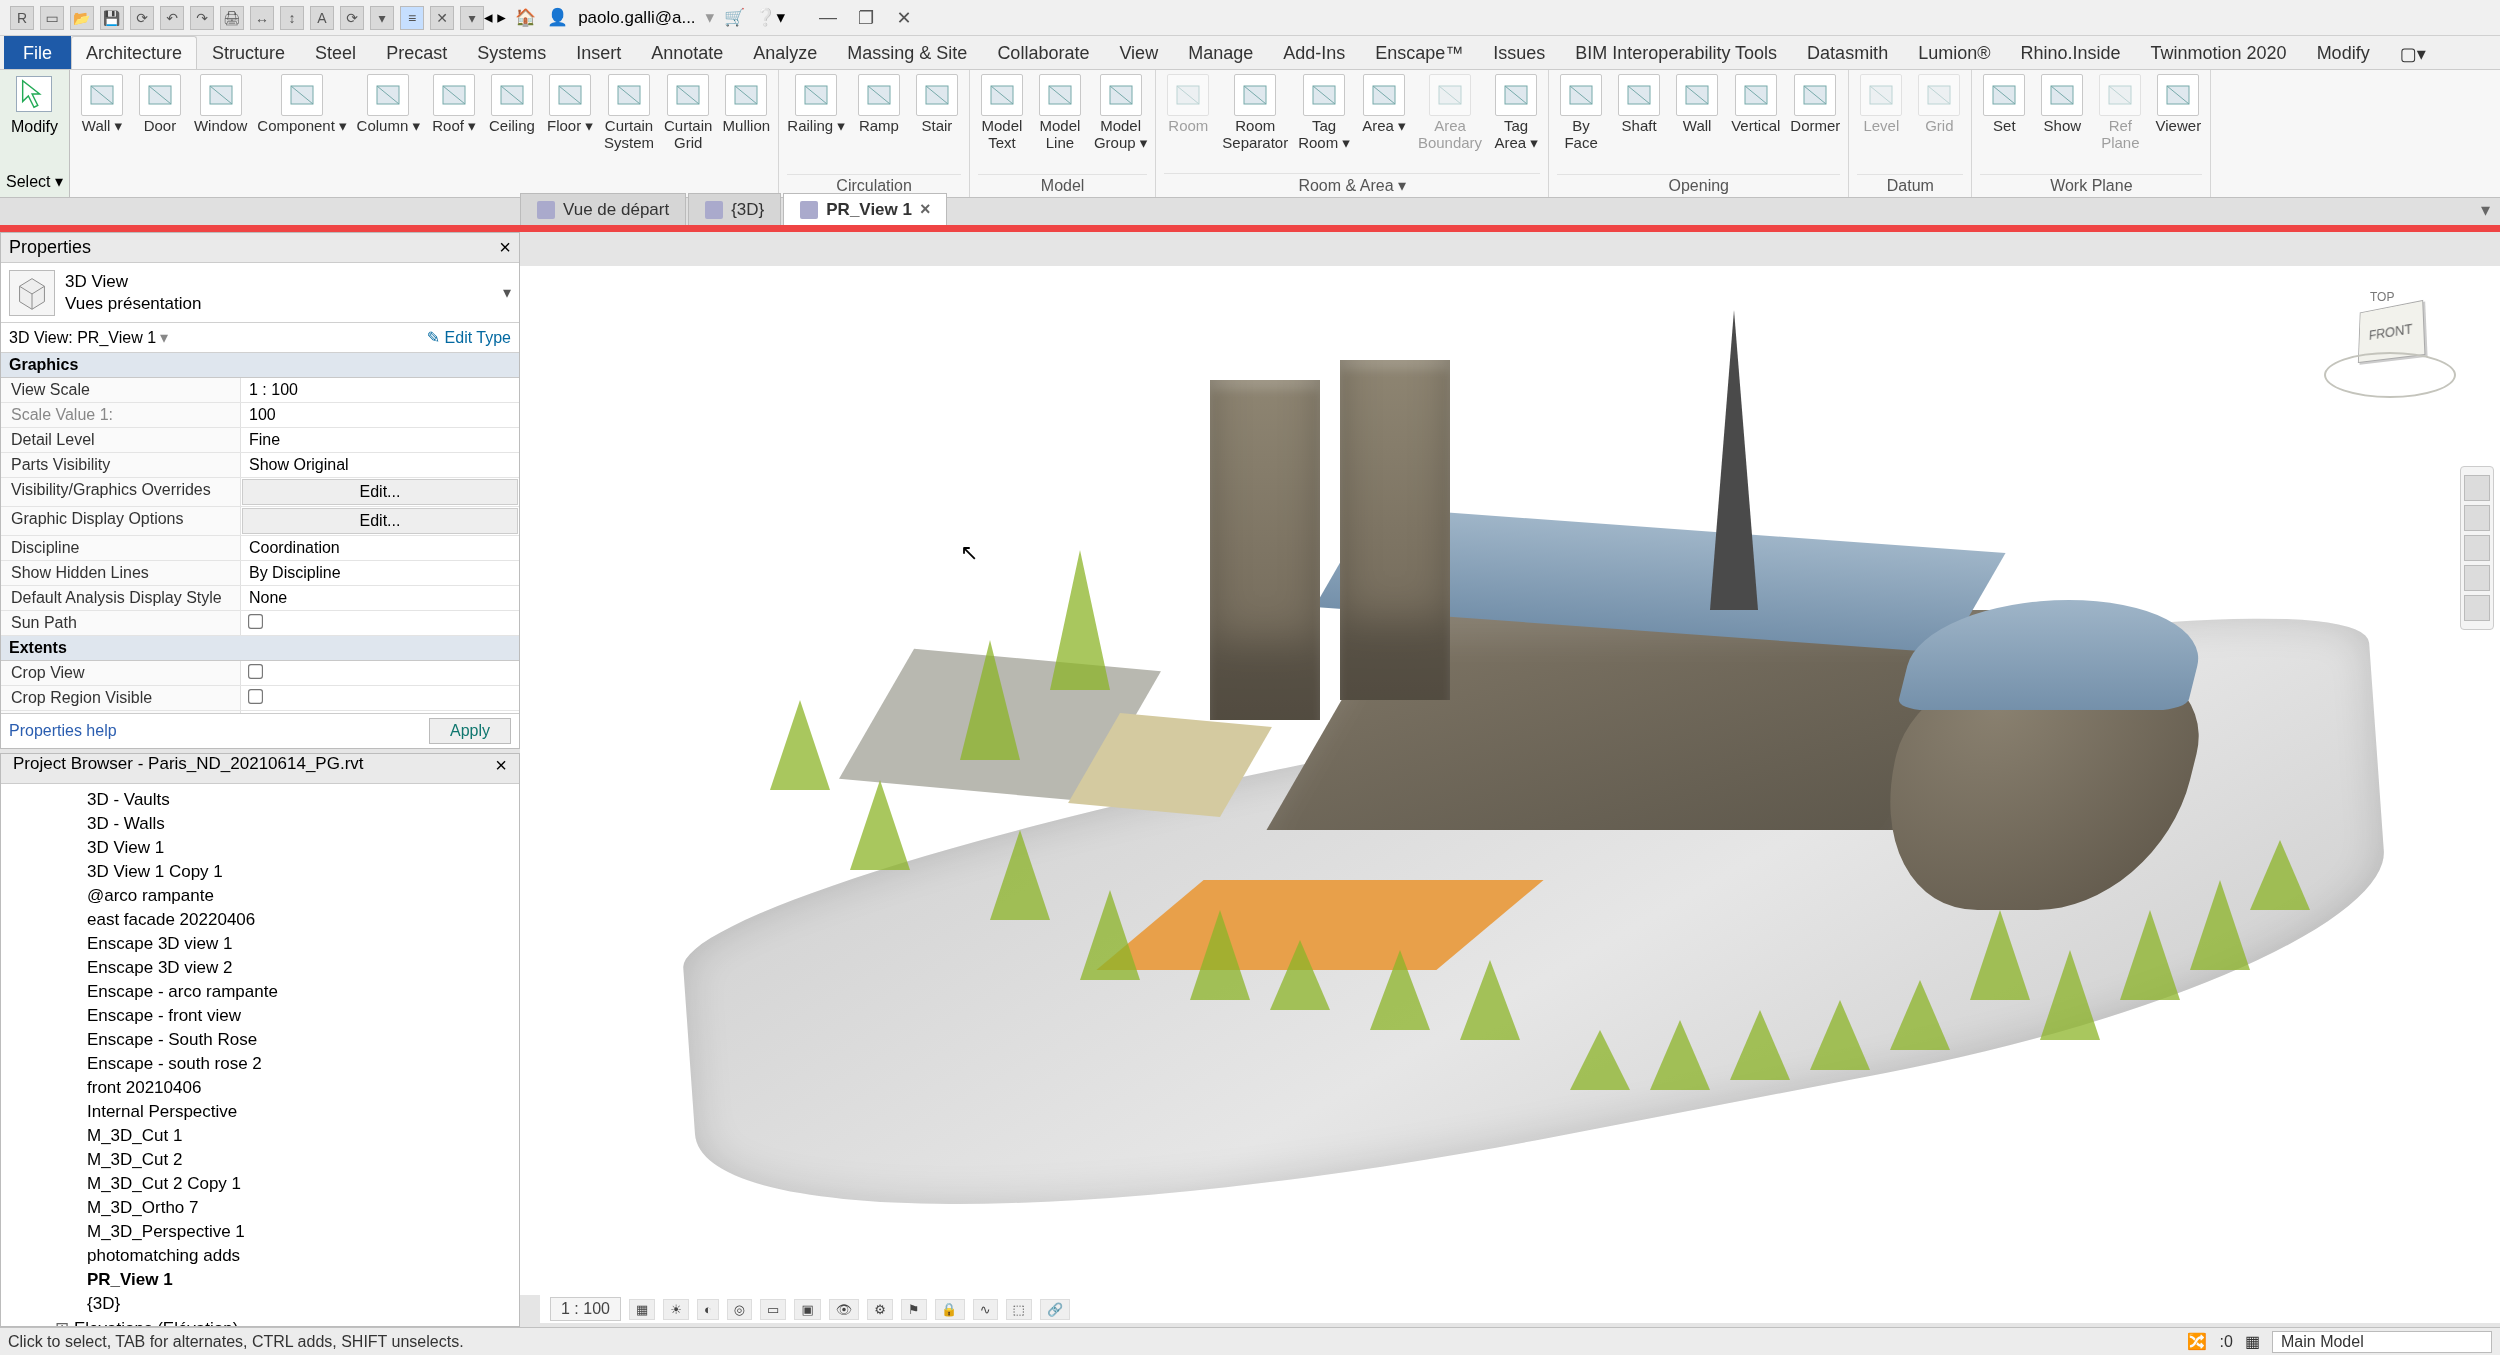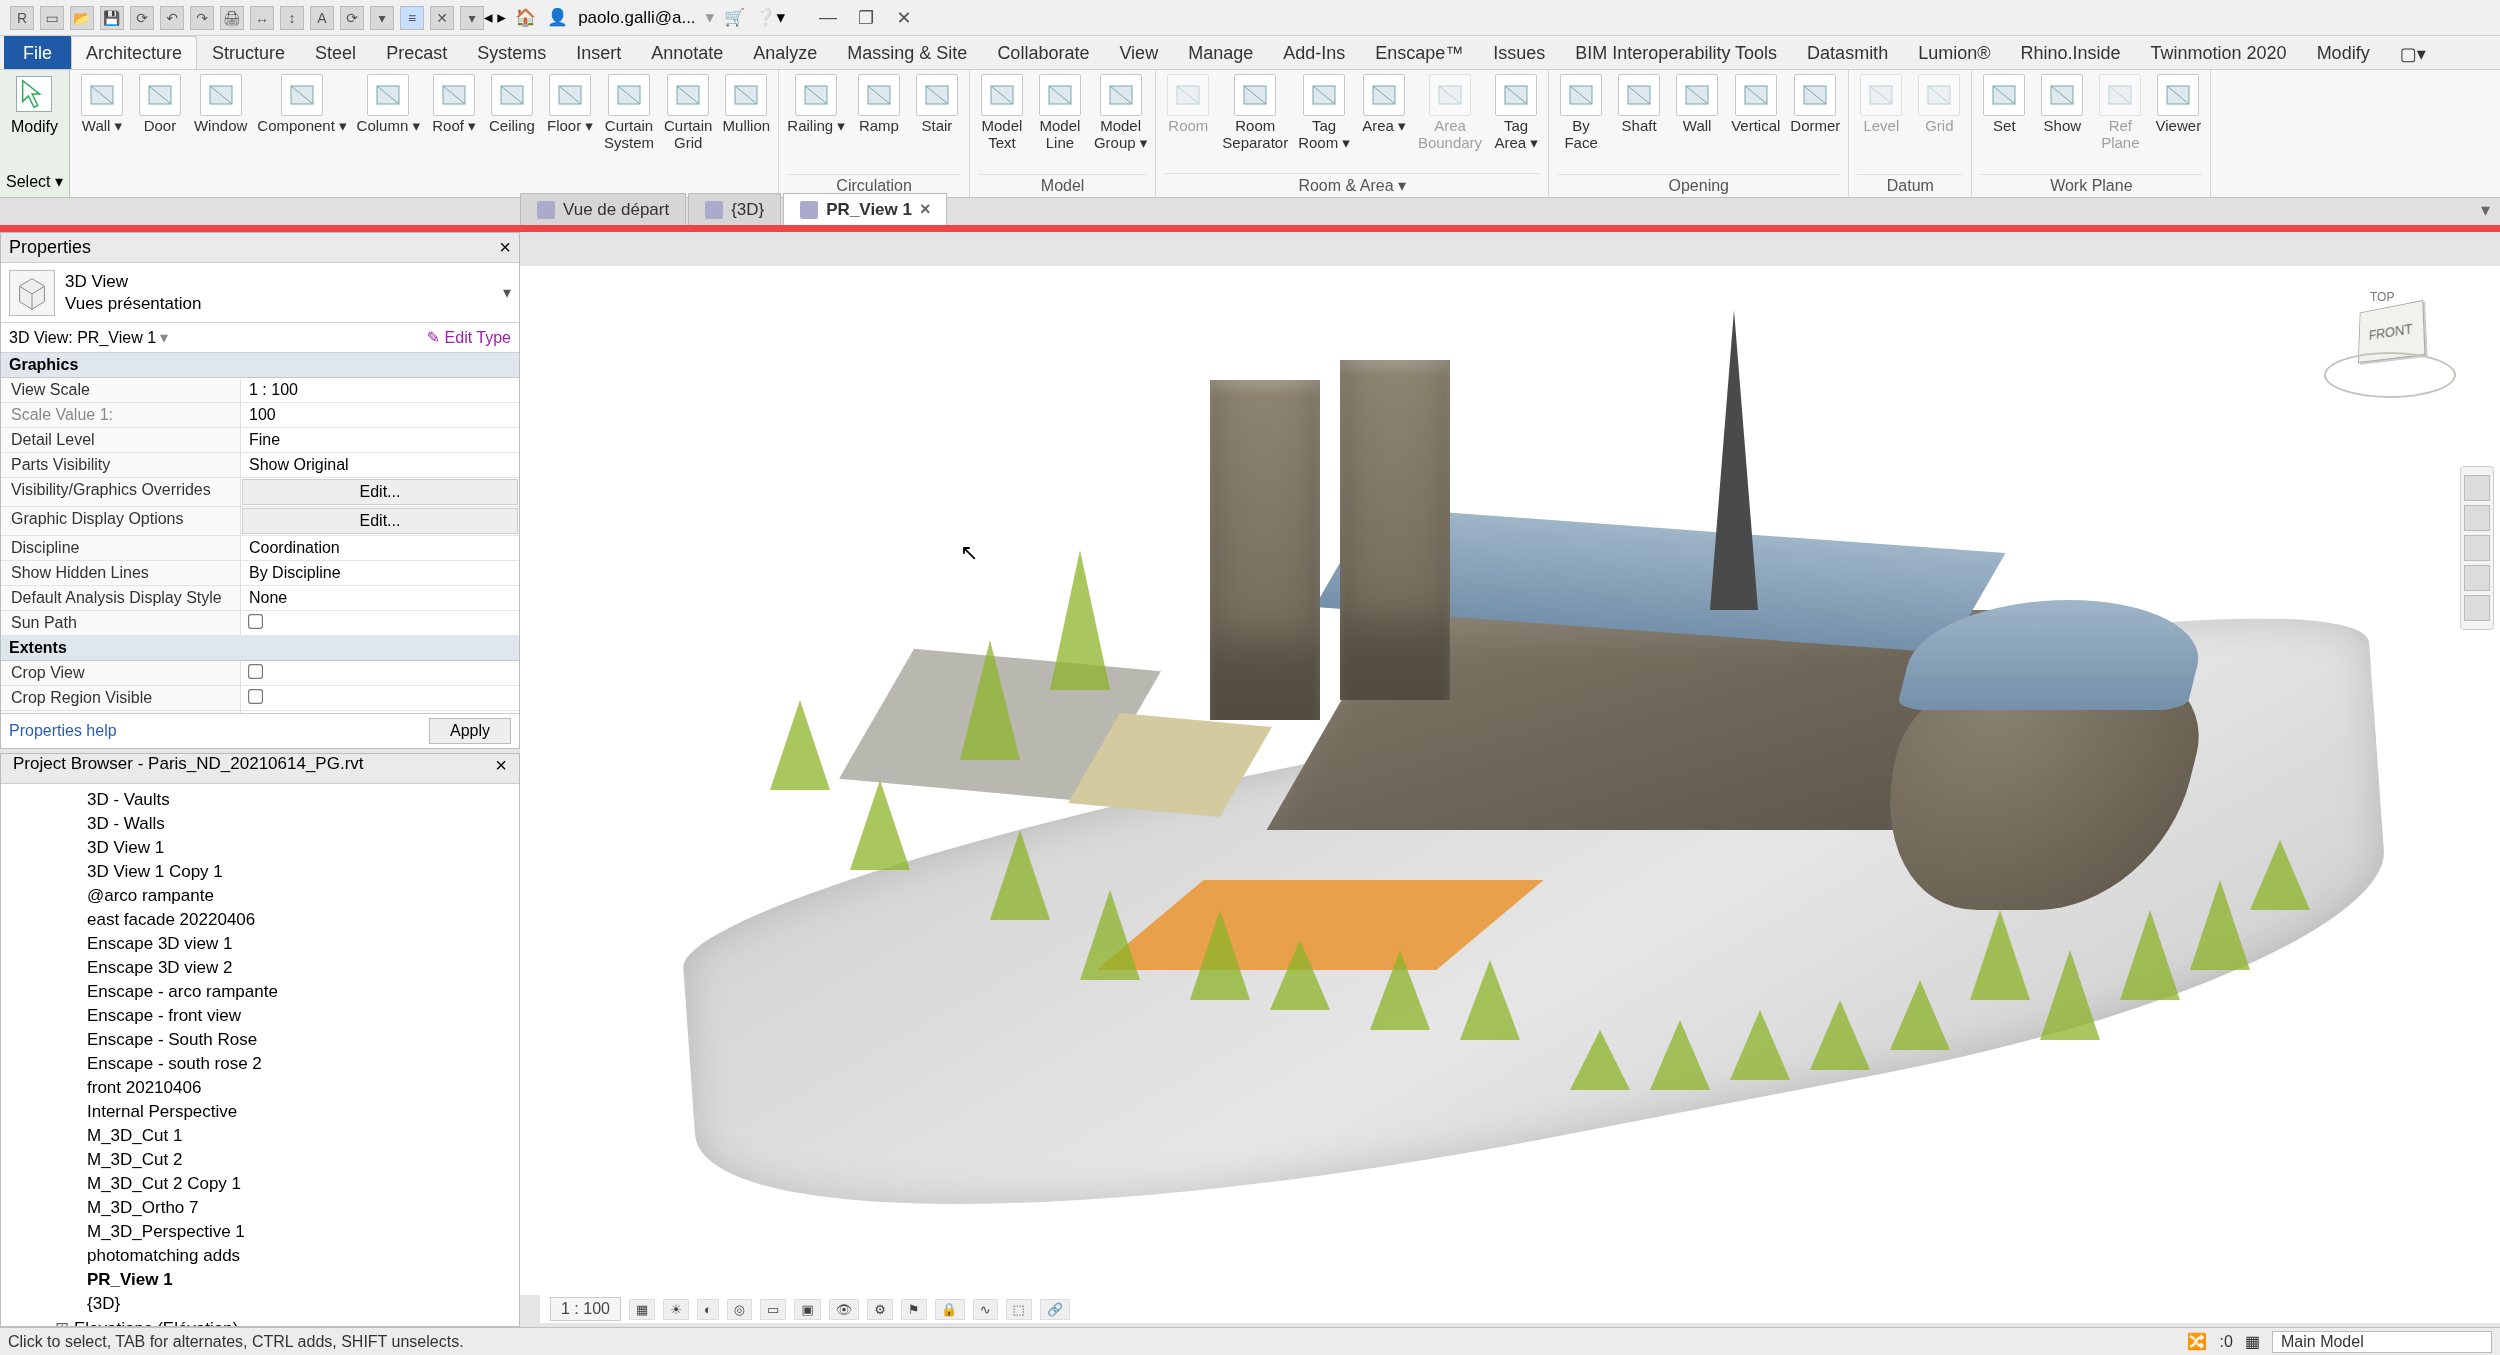--- a/index.html
+++ b/index.html
@@ -46,32 +46,32 @@
 .leftdock { position:absolute; left:0; top:232px; width:520px; bottom:28px; display:flex; flex-direction:column; }
 
 .props { background:#fff; border:1px solid #bcbcbc; display:flex; flex-direction:column; flex:0 0 auto; }
 .props .hdr { height:30px; background:#eaeaea; display:flex; align-items:center; padding:0 8px; font-size:18px; border-bottom:1px solid #ccc; }
 .props .hdr .x { margin-left:auto; font-size:20px; cursor:pointer; }
 .props .selector { height:60px; display:flex; align-items:center; padding:4px 8px; gap:10px; border-bottom:1px solid #d0d0d0; }
 .props .selector .cube { width:46px; height:46px; border:1px solid #bbb; background:#f5f5f5; }
 .props .selector .seltext { flex:1; font-size:17px; line-height:1.25; }
 .props .selector .dd { font-size:16px; color:#555; }
 .props .editrow { height:30px; display:flex; align-items:center; padding:0 8px; font-size:16px; border-bottom:1px solid #d0d0d0; }
-.props .editrow .link { margin-left:auto; color:#a21caf; font-size:16px; cursor:pointer; }
+.props .editrow .link { margin-left:auto; color:#0369a1; font-size:16px; cursor:pointer; }
 .props .grid { max-height:360px; overflow:auto; position:relative; }
 .props .grouphdr { background:#dfe6ee; font-size:16px; padding:3px 8px; font-weight:600; border-bottom:1px solid #c8c8c8; }
 .props .row { display:flex; border-bottom:1px solid #e4e4e4; font-size:16px; }
 .props .row .k { width:240px; padding:3px 10px; background:#fafafa; border-right:1px solid #e0e0e0; color:#333; }
 .props .row.ro .k { color:#888; }
 .props .row .v { flex:1; padding:3px 8px; }
 .props .row .v.btn { background:#eee; text-align:center; border:1px solid #ccc; margin:1px; cursor:pointer; }
 .props .row .v input[type=checkbox]{ transform:scale(1.15); }
 .props .footer { display:flex; align-items:center; padding:4px 8px; border-top:1px solid #ccc; }
 .props .footer .help { color:#2a5db0; font-size:16px; cursor:pointer; }
-.props .footer .apply { margin-left:auto; padding:3px 20px; border:1px solid #bbb; background:#eee; color:#000000; font-size:16px; }
+.props .footer .apply { margin-left:auto; padding:3px 20px; border:1px solid #bbb; background:#eee; color:#0f766e; font-size:16px; }
 
 .browser { background:#fff; border:1px solid #bcbcbc; flex:1; display:flex; flex-direction:column; margin-top:4px; overflow:hidden; }
 .browser .hdr { height:30px; background:#eaeaea; display:flex; align-items:flex-start; padding:0 12px; font-size:17px; border-bottom:1px solid #ccc; }
 .browser .hdr .x { margin-left:auto; font-size:20px; cursor:pointer; }
 .browser .tree { flex:1; overflow:auto; padding:4px 0 4px 50px; font-size:17px; }
 .browser .tree .node { padding:2px 0 2px 36px; cursor:pointer; white-space:nowrap; }
 .browser .tree .node.bold { font-weight:700; }
 .browser .tree .cat { padding:2px 0 2px 4px; cursor:pointer; }
 .browser .tree .cat::before { content:"⊞ "; color:#666; }
 

